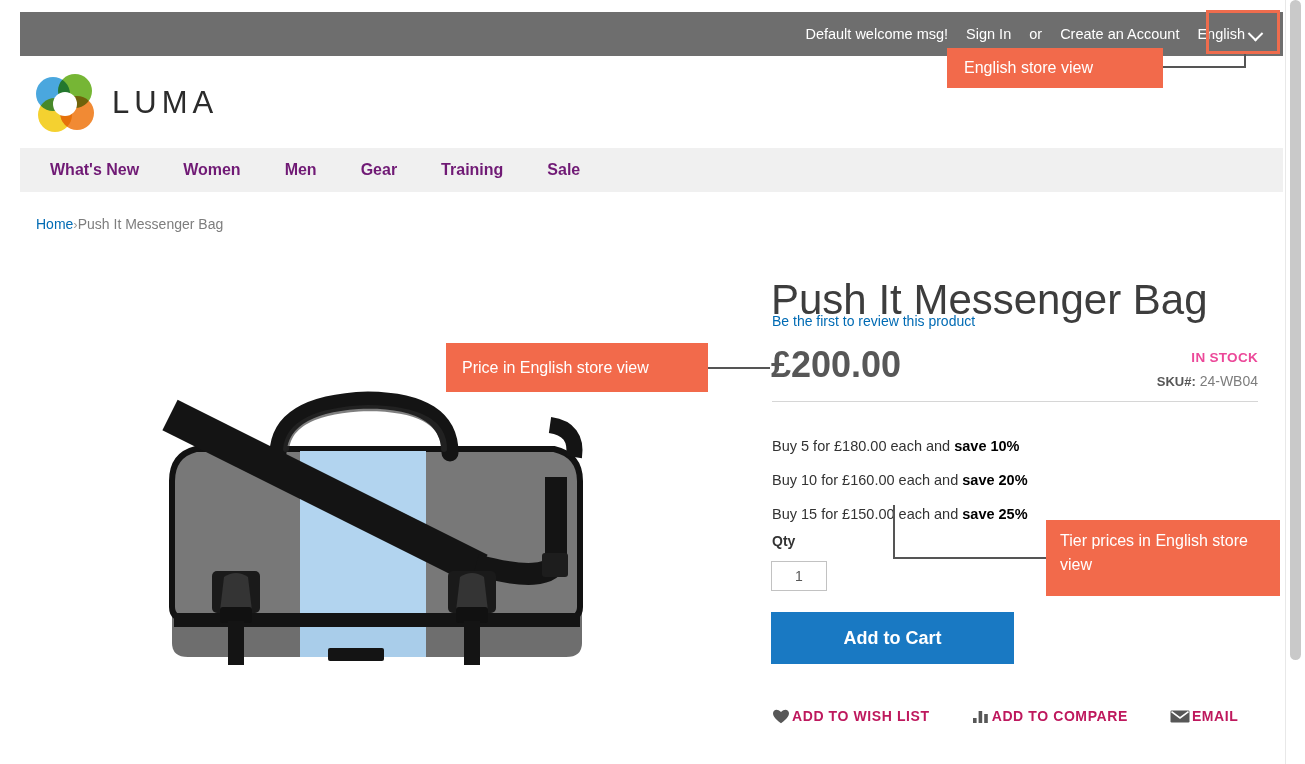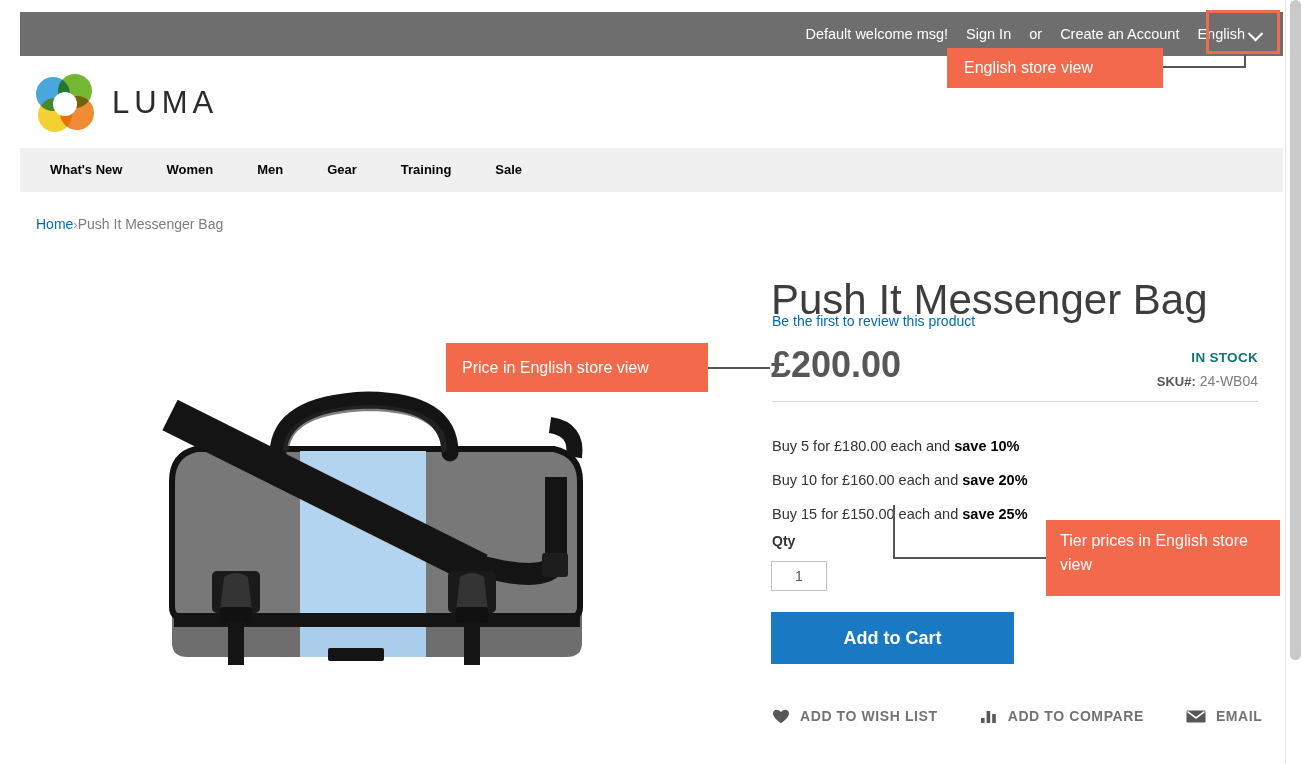--- a/index.html
+++ b/index.html
@@ -173,23 +173,23 @@
     width: 1263px;
     height: 44px;
     background: #f0f0f0;
     display: flex;
     align-items: center;
     box-sizing: border-box;
   }
   .nav-item {
     padding: 0 18px;
     margin: 0 4px;
-    font-size: 13px;
+    font-size: 16px;
     font-weight: bold;
-    color: #000000;
+    color: #701a75;
     white-space: nowrap;
     line-height: 44px;
     cursor: pointer;
   }
   .nav-item:first-child { margin-left: 12px; }
 
   
   .breadcrumb {
     position: absolute;
     left: 36px; top: 216px;
@@ -231,21 +231,21 @@
     font-size: 36px;
     font-weight: bold;
     color: #575757;
     white-space: nowrap;
   }
   .stock {
     position: absolute;
     right: 27px; top: 350px;
     font-size: 13.5px;
     font-weight: bold;
-    color: #0f766e;
+    color: #ec4899;
     letter-spacing: .3px;
   }
   .sku {
     position: absolute;
     right: 27px; top: 373px;
     font-size: 14px;
     color: #7d7d7d;
     white-space: nowrap;
   }
   .sku b { color: #575757; font-weight: bold; font-size: 13px; }
@@ -305,24 +305,24 @@
   .actions {
     position: absolute;
     left: 772px; top: 708px;
     display: flex;
     align-items: center;
     gap: 42px;
   }
   .action {
     display: flex;
     align-items: flex-end;
-    gap: 10px;
+    gap: 2px;
     font-size: 14px;
     font-weight: bold;
-    color: #737373;
+    color: #be185d;
     letter-spacing: .6px;
     text-decoration: none;
     white-space: nowrap;
     cursor: pointer;
   }
 
   
   .callout {
     position: absolute;
     background: #f26a4b;

